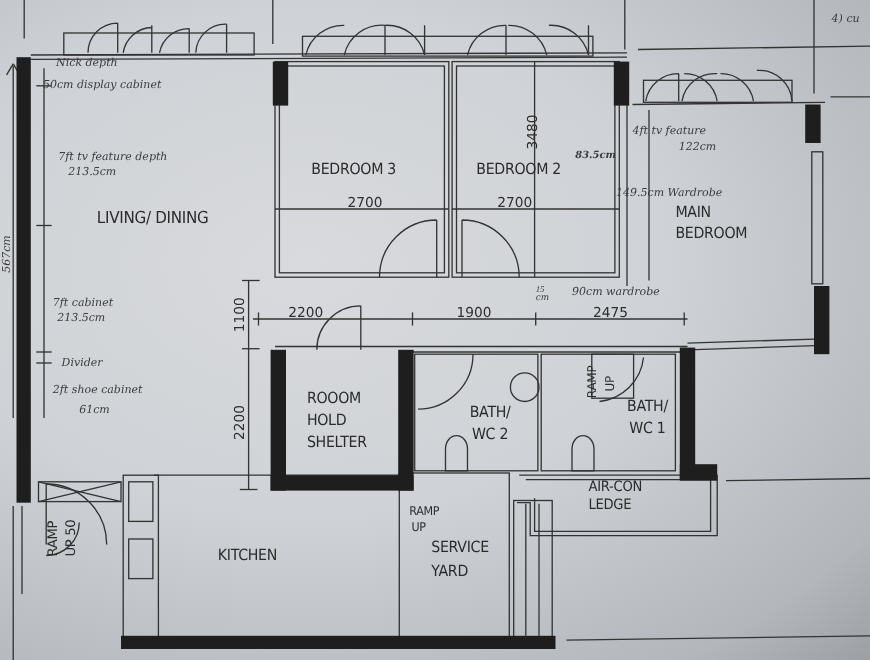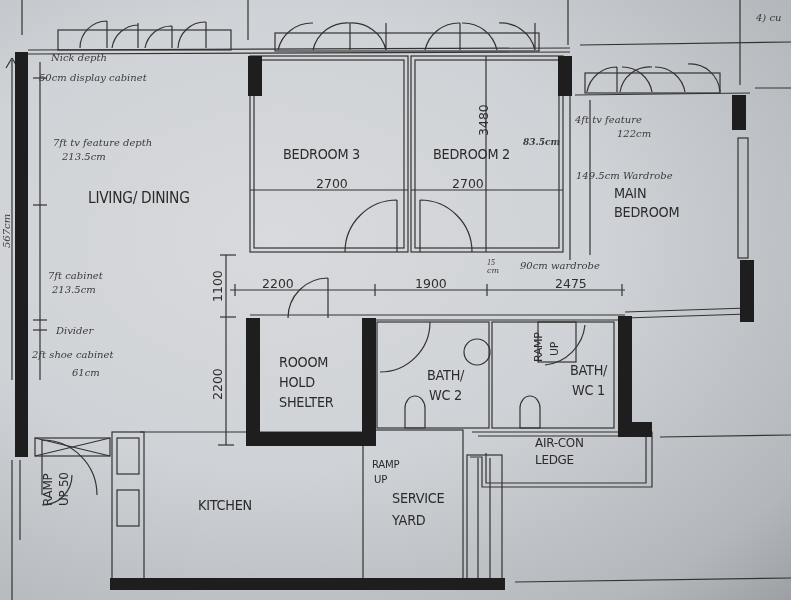--- a/index.html
+++ b/index.html
@@ -159,37 +159,37 @@
 <div class="lbl" style="left:372px;top:459px;font-size:11px;">RAMP</div>
 <div class="lbl" style="left:374px;top:474px;font-size:11px;">UP</div>
 <div class="lbl vert" style="left:533px;top:362px;font-size:11px;">RAMP</div>
 <div class="lbl vert" style="left:549px;top:356px;font-size:11px;">UP</div>
 
 <div class="dim" style="left:316px;top:176px;">2700</div>
 <div class="dim" style="left:452px;top:176px;">2700</div>
 <div class="dim vert" style="left:476px;top:136px;">3480</div>
 <div class="dim" style="left:262px;top:276px;">2200</div>
 <div class="dim" style="left:415px;top:276px;text-align:right;">1900</div>
-<div class="dim" style="left:539px;top:276px;margin-left:16px;">2475</div>
+<div class="dim" style="left:539px;top:276px;">2475</div>
 <div class="dim vert" style="left:210px;top:302px;">1100</div>
 <div class="dim vert" style="left:210px;top:400px;">2200</div>
 
 <div class="note" style="left:51px;top:52px;">Nick depth</div>
 <div class="note" style="left:39px;top:72px;font-style:italic;">50cm display cabinet</div>
 <div class="note" style="left:53px;top:137px;">7ft tv feature depth</div>
 <div class="note" style="left:62px;top:151px;">213.5cm</div>
 <div class="note" style="left:48px;top:270px;">7ft cabinet</div>
 <div class="note" style="left:52px;top:284px;">213.5cm</div>
 <div class="note" style="left:56px;top:325px;">Divider</div>
-<div class="note" style="left:32px;top:349px;">2ft shoe cabinet</div>
+<div class="note" style="left:48px;top:349px;">2ft shoe cabinet</div>
 <div class="note" style="left:72px;top:367px;">61cm</div>
 <div class="note vert" style="left:1px;top:248px;">567cm</div>
 <div class="note" style="left:575px;top:114px;font-style:italic;">4ft tv feature</div>
 <div class="note" style="left:595px;top:128px;margin-left:22px;">122cm</div>
-<div class="note" style="left:576px;top:170px;">149.5cm Wardrobe</div>
+<div class="note" style="left:560px;top:170px;">149.5cm Wardrobe</div>
 <div class="note" style="left:523px;top:137px;font-size:9px;font-weight:bold;">83.5cm</div>
 <div class="note" style="left:487px;top:258px;font-size:8px;font-family:Liberation Serif, serif;">15</div>
 <div class="note" style="left:487px;top:266px;font-size:8px;">cm</div>
 <div class="note" style="left:520px;top:260px;">90cm wardrobe</div>
 <div class="note" style="left:756px;top:12px;">4) cu</div>
 
 
 </div>
 
 </body></html>

